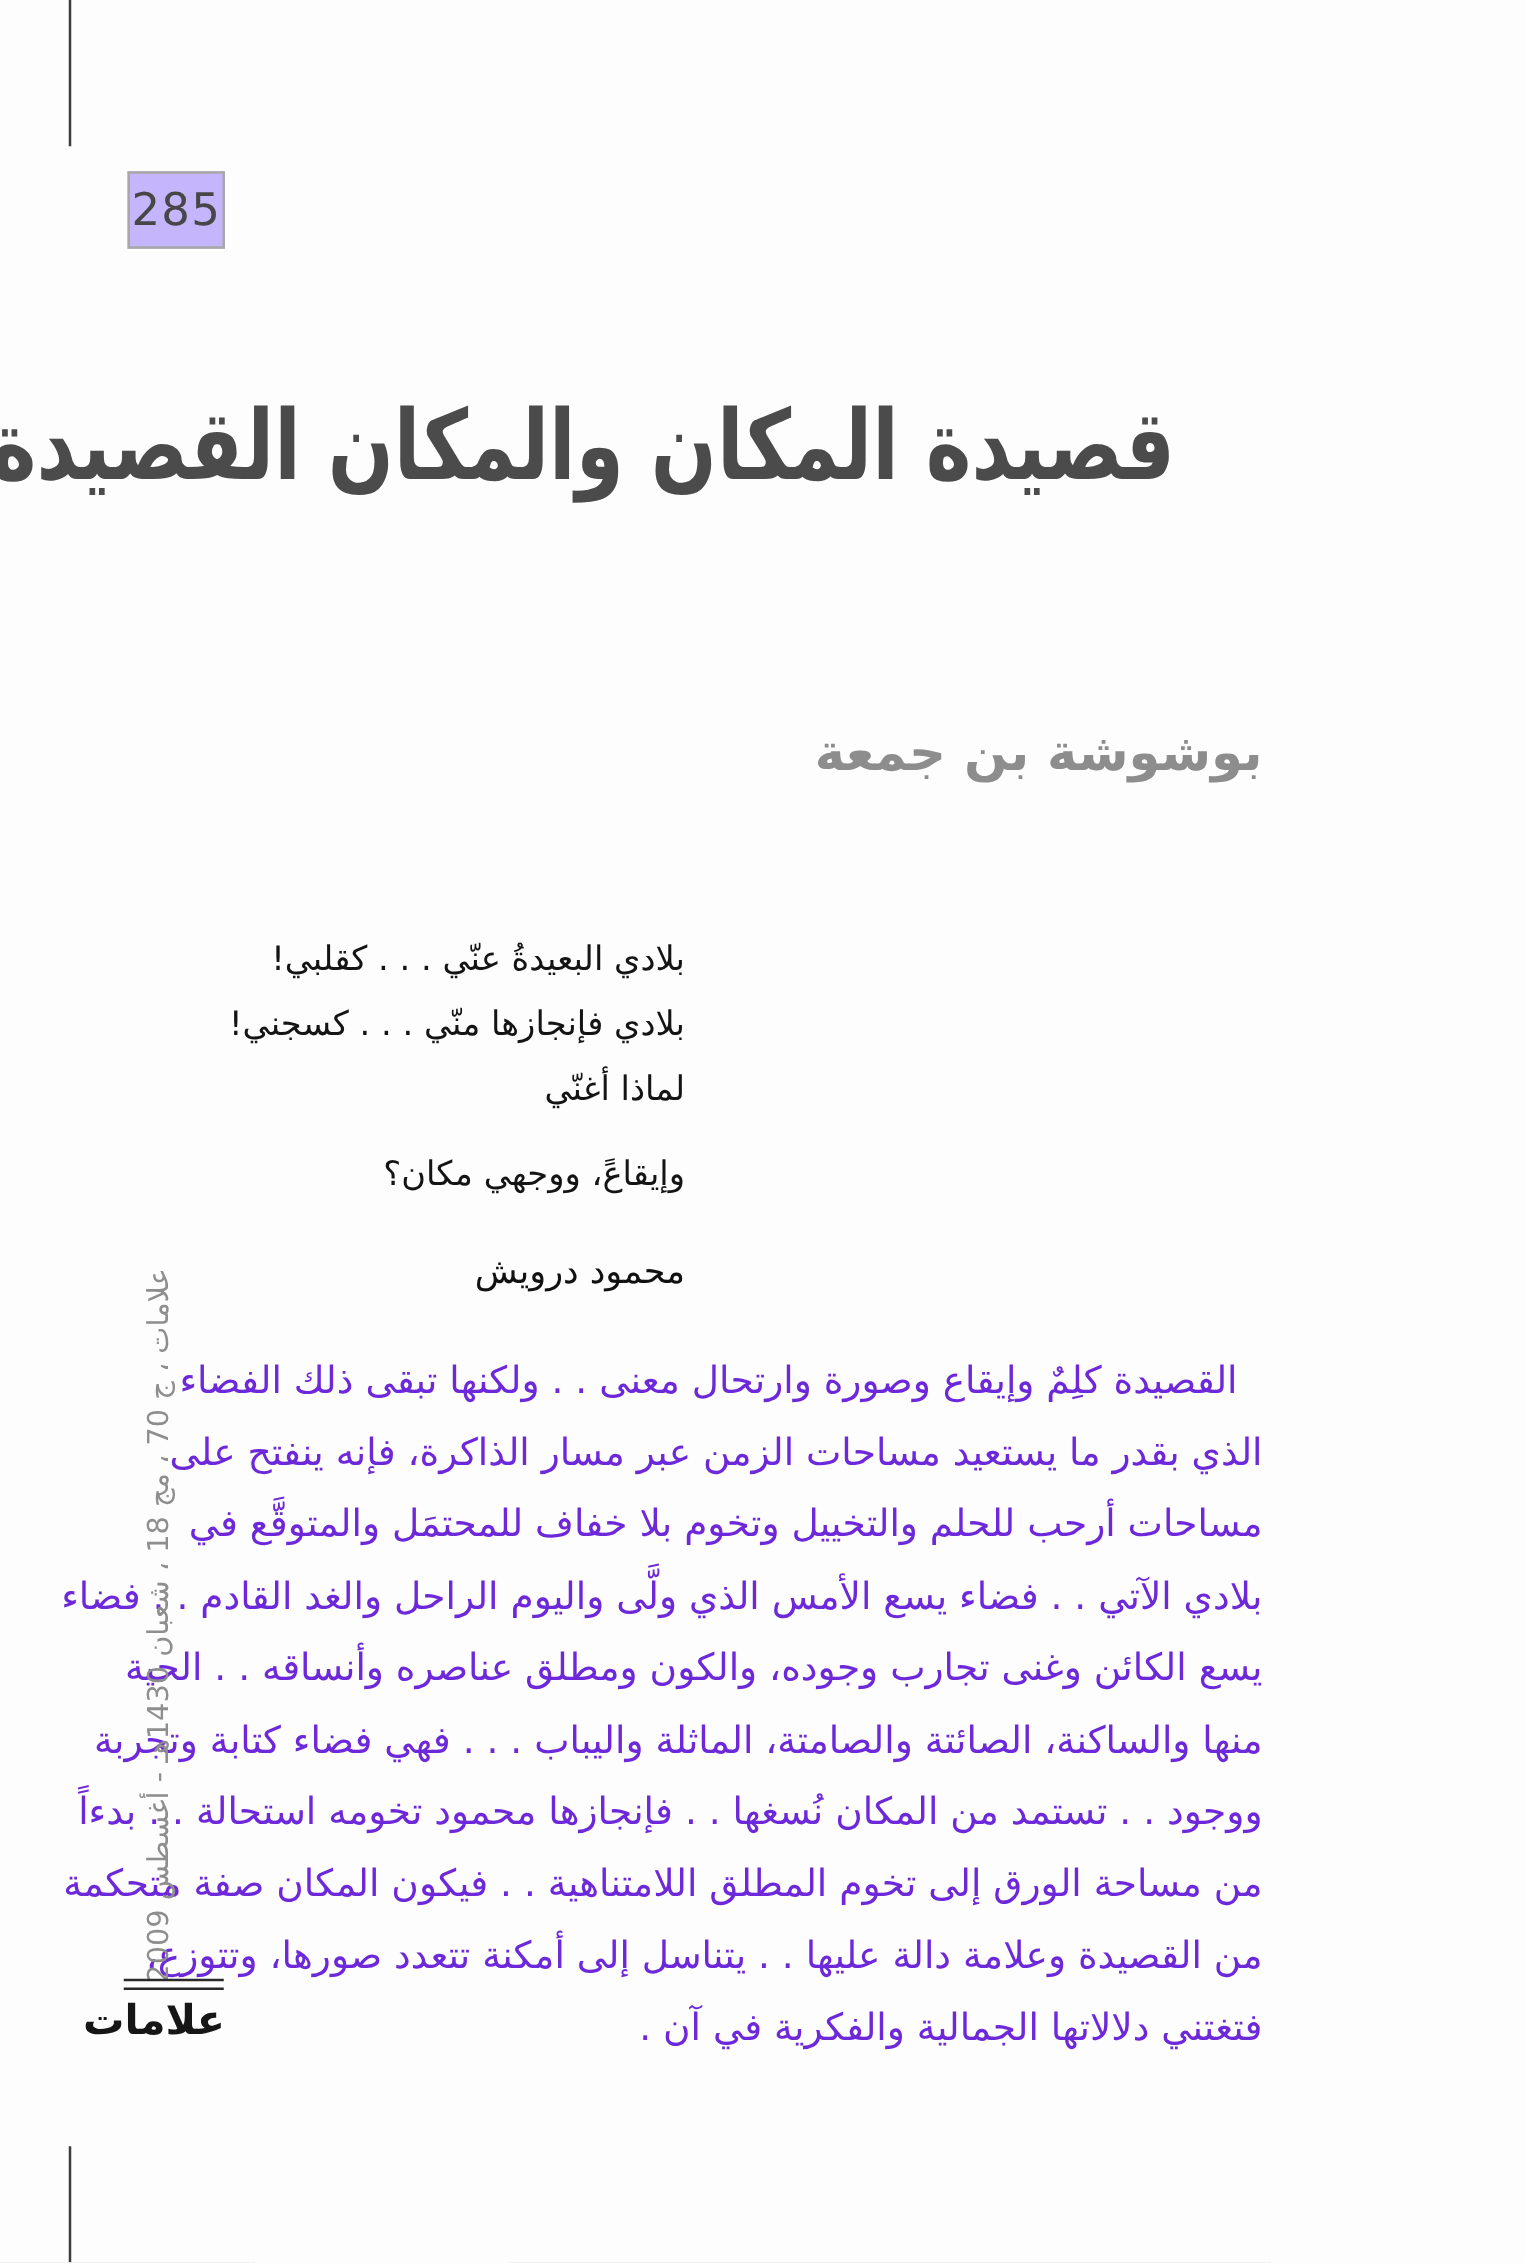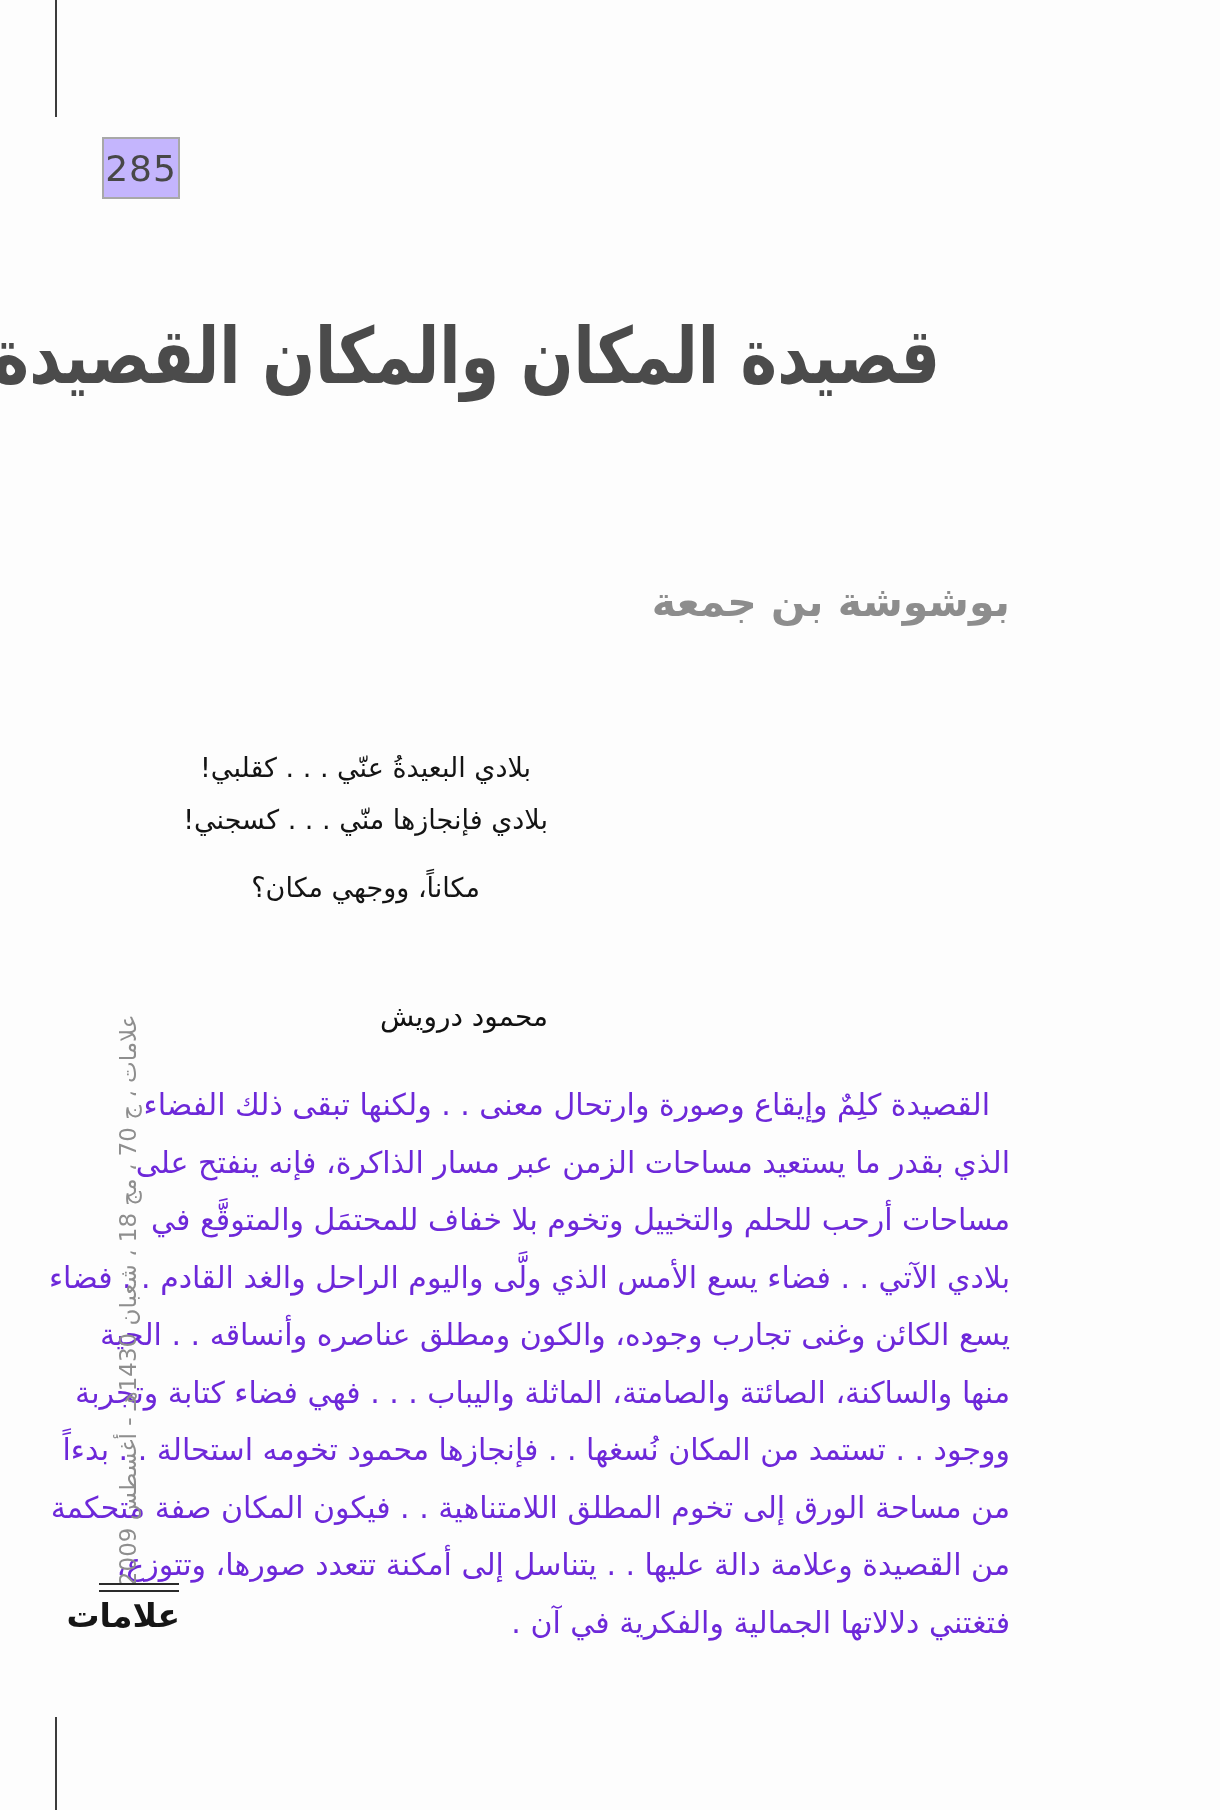--- a/index.html
+++ b/index.html
@@ -38,21 +38,21 @@
   .author{
     position:absolute;right:210px;top:578px;
     direction:rtl;text-align:right;
     font-size:41px;font-weight:bold;color:#8d8d8d;
     white-space:nowrap;
   }
 
   
   .poem{
     position:absolute;right:672px;top:742px;
-    direction:rtl;text-align:center;
+    direction:rtl;text-align:right;
     font-size:27px;color:#141414;line-height:52px;
     white-space:nowrap;
   }
   .poem .line4{margin-top:16px;}
   .poem-attrib{
     position:absolute;right:672px;top:1000px;
     direction:rtl;text-align:center;
     font-size:28px;font-weight:normal;color:#111;
     white-space:nowrap;
   }
@@ -103,21 +103,22 @@
     <span>285</span>
   </div>
 
   <h1 class="title">قصيدة المكان والمكان القصيدة</h1>
 
   <div class="author">بوشوشة بن جمعة</div>
 
   <div class="poem">
     <div class="line1">بلادي البعيدةُ عنّي . . . كقلبي!</div>
     <div class="line2">بلادي فإنجازها منّي . . . كسجني!</div>
-    <div class="line4">مكاناً، ووجهي مكان؟</div>
+    <div class="line3">لماذا أغنّي</div>
+    <div class="line4">وإيقاعً، ووجهي مكان؟</div>
   </div>
 
   <div class="poem-attrib">محمود درويش</div>
 
   <div class="bodytext">
     <div class="body-line indent">القصيدة كلِمٌ وإيقاع وصورة وارتحال معنى . . ولكنها تبقى ذلك الفضاء</div>
     <div class="body-line">الذي بقدر ما يستعيد مساحات الزمن عبر مسار الذاكرة، فإنه ينفتح على</div>
     <div class="body-line">مساحات أرحب للحلم والتخييل وتخوم بلا خفاف للمحتمَل والمتوقَّع في</div>
     <div class="body-line">بلادي الآتي . . فضاء يسع الأمس الذي ولَّى واليوم الراحل والغد القادم . . فضاء</div>
     <div class="body-line">يسع الكائن وغنى تجارب وجوده، والكون ومطلق عناصره وأنساقه . . الحية</div>

